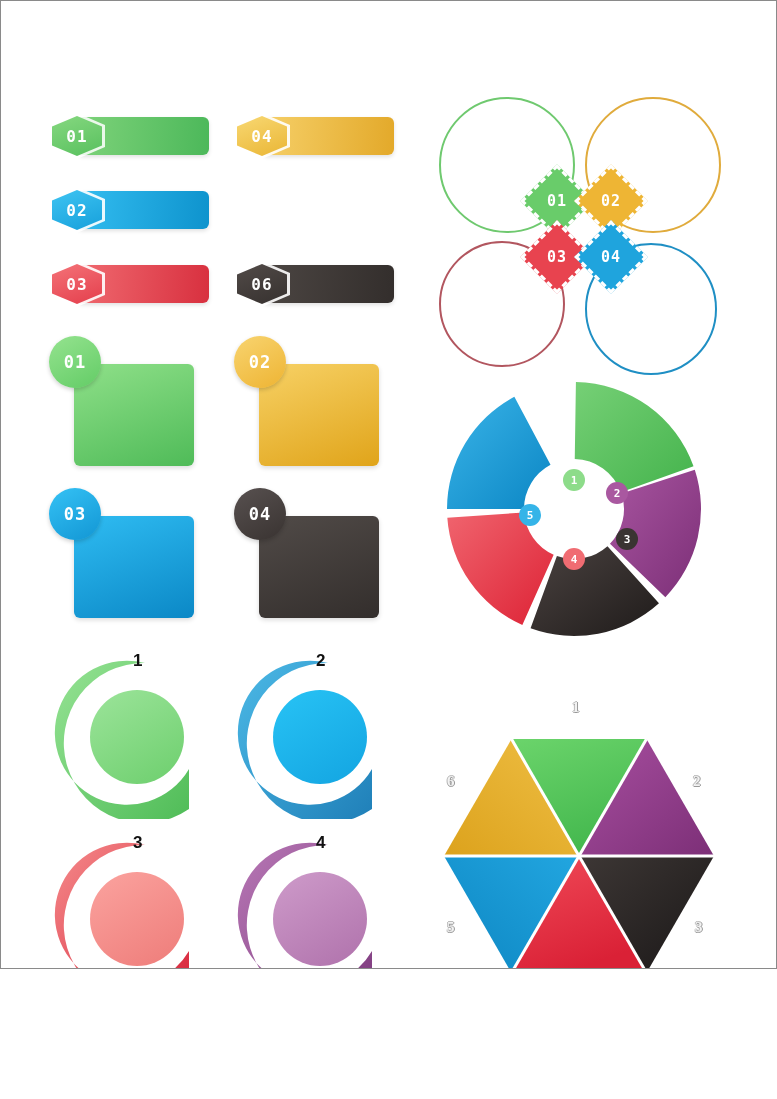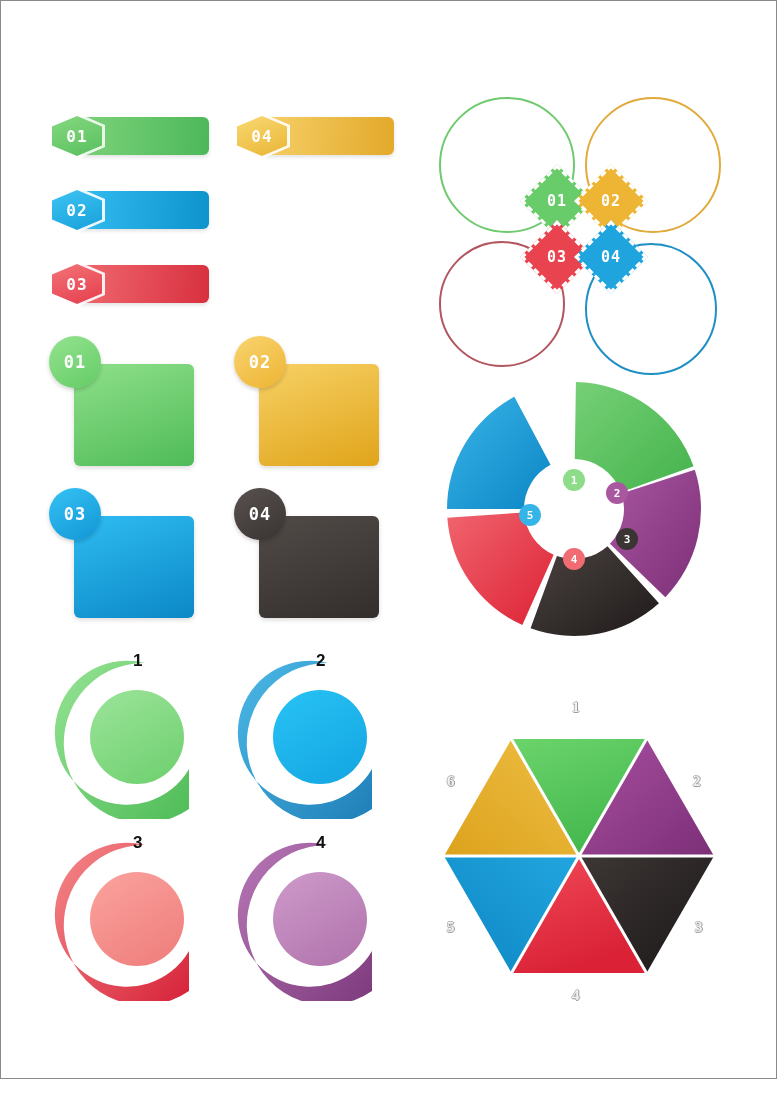--- a/index.html
+++ b/index.html
@@ -9,21 +9,21 @@
   }
   body {
     width: 777px;
     height: 1099px;
     font-family: "Liberation Sans", sans-serif;
     overflow: hidden;
   }
   #page {
     position: relative;
     width: 777px;
-    height: 1079px;
+    height: 969px;
     background: #ffffff;
     box-sizing: border-box;
     border: 1px solid #8a8a8a;
     overflow: hidden;
   }
 
   
   #group-banners { position: absolute; left: 48px; top: 112px; width: 345px; height: 195px; }
   .banner-row { position: absolute; width: 160px; height: 46px; }
   .banner-bar {
@@ -139,20 +139,27 @@
 
     <div class="banner-row" style="left:185px; top:0px;">
       <div class="banner-bar" style="background:linear-gradient(95deg,#f6d069 0%,#e3a92a 100%); box-shadow:0 2px 4px rgba(0,0,0,0.12);"></div>
       <div class="banner-hex" style="background:rgba(255,255,255,0.9);">
         <div class="banner-hex-inner" style="background:linear-gradient(160deg,#f8d873 0%,#eab635 100%);"></div>
         <span class="banner-num">04</span>
       </div>
     </div>
 
 
+    <div class="banner-row" style="left:185px; top:148px;">
+      <div class="banner-bar" style="background:linear-gradient(95deg,#4c4643 0%,#332e2c 100%); box-shadow:0 2px 4px rgba(0,0,0,0.12);"></div>
+      <div class="banner-hex" style="background:rgba(255,255,255,0.9);">
+        <div class="banner-hex-inner" style="background:linear-gradient(160deg,#524b48 0%,#36312f 100%);"></div>
+        <span class="banner-num">06</span>
+      </div>
+    </div>
   </div>
 
   <div id="group-cards">
 
     <div class="card-unit" style="left:0px; top:0px;">
       <div class="card-body" style="background:linear-gradient(160deg,#8fe089 0%,#4fbb58 100%); box-shadow:0 2px 5px rgba(0,0,0,0.14);"></div>
       <div class="card-circle" style="background:linear-gradient(150deg,#95e38f 0%,#63cc66 100%); box-shadow:0 2px 4px rgba(0,0,0,0.18);">
         <span class="card-num">01</span>
       </div>
     </div>

